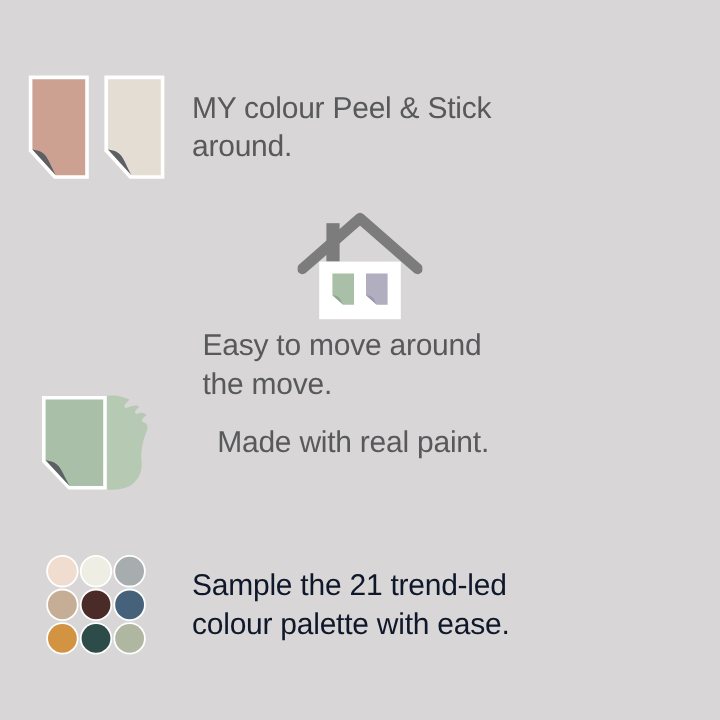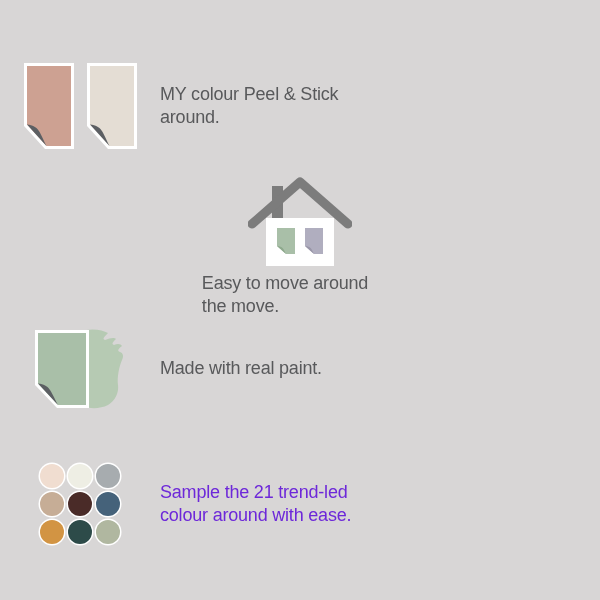--- a/index.html
+++ b/index.html
@@ -25,32 +25,32 @@
   .icon-cell{
     width:160px;
     min-width:160px;
     display:flex;
     align-items:center;
     justify-content:center;
   }
   .text-cell{
     flex:1;
     color:#58595b;
-    font-size:18px;
+    font-size:25px;
     line-height:1.28;
     letter-spacing:-0.2px;
     font-weight:400;
     padding-right:30px;
   }
   .text-cell .ln{display:block;white-space:pre;}
 
   
   #row-samples   { height:132px; }
   #row-move      { height:132px;flex-direction:column; }
-  #row-paint     { height:130px; }
+  #row-paint     { height:130px;gap:21px; }
   #row-palette   { height:140px; }
 
   .icon-svg{display:block;}
 </style>
 </head>
 <body style="background: rgb(216, 214, 214);">
 
 <div class="page">
 
   <div class="feature-row" id="row-samples">
@@ -144,19 +144,19 @@
         <g>
           <circle cx="15" cy="71" r="13.5" fill="#ffffff"></circle>
             <circle cx="15" cy="71" r="12" fill="#d29443"></circle>
           <circle cx="43" cy="71" r="13.5" fill="#ffffff"></circle>
             <circle cx="43" cy="71" r="12" fill="#2d4b49"></circle>
           <circle cx="71" cy="71" r="13.5" fill="#ffffff"></circle>
             <circle cx="71" cy="71" r="12" fill="#b0b7a0"></circle>
         </g>
       </svg>
     </div>
-    <div class="text-cell" style="color: #6d28d9;">
+    <div class="text-cell" style="color: #0f172a;">
       <span class="ln">Sample the 21 trend-led</span>
-      <span class="ln">colour around with ease.</span>
+      <span class="ln">colour palette with ease.</span>
     </div>
   </div>
 
 </div>
 
 </body></html>

